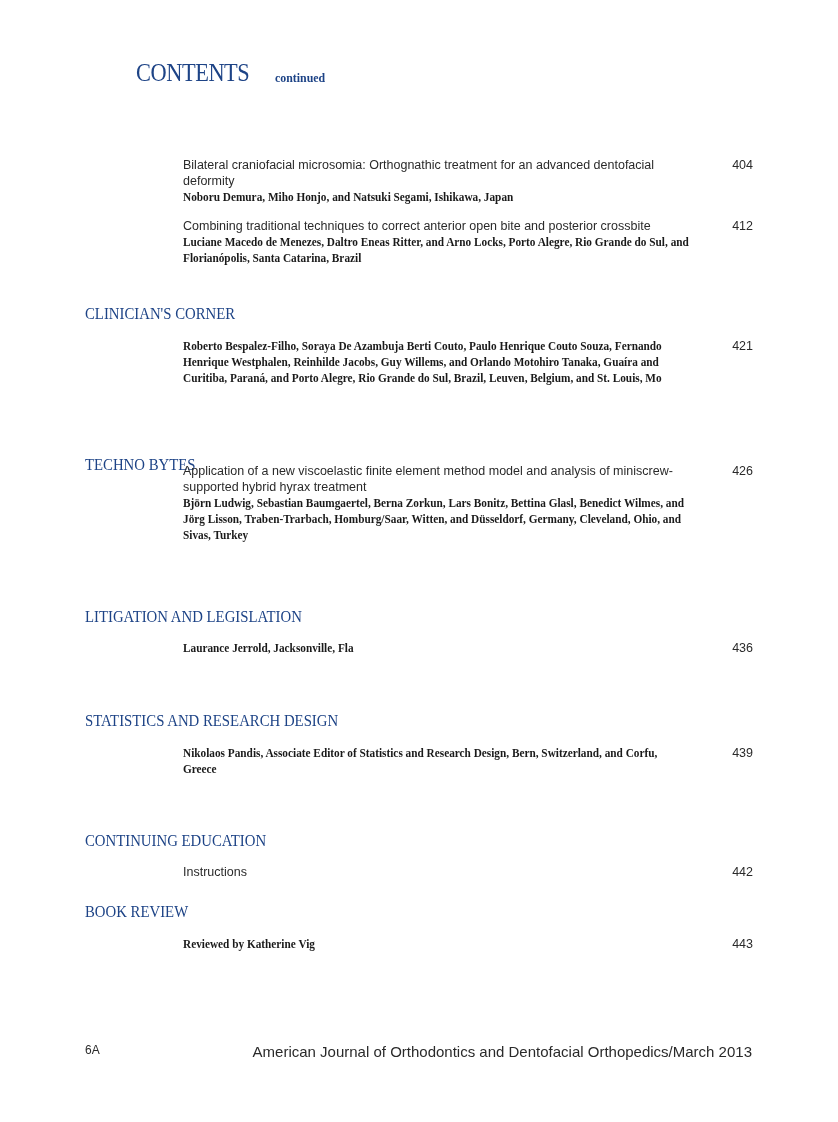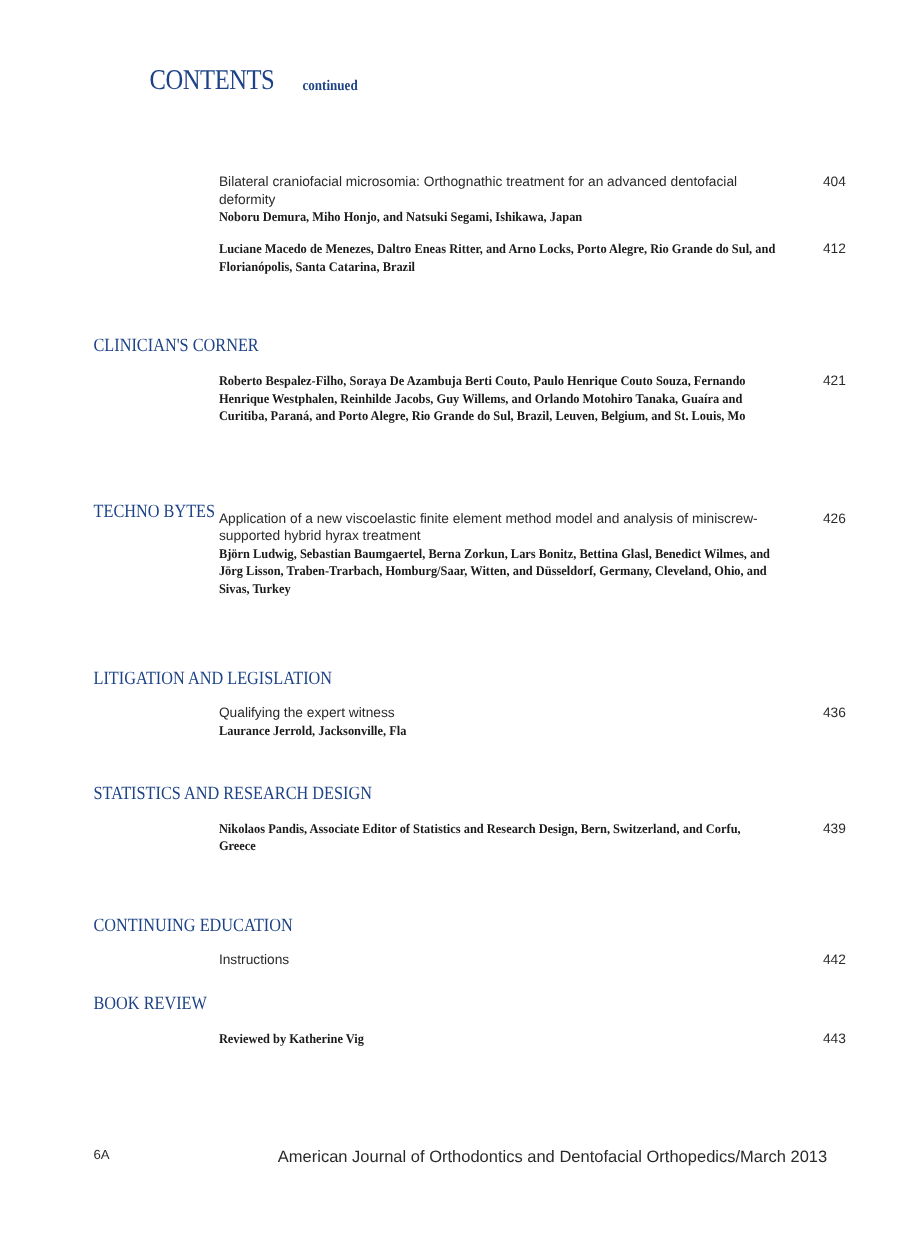--- a/index.html
+++ b/index.html
@@ -15,21 +15,21 @@
     font-family: "Liberation Serif", "DejaVu Serif", serif;
     color: #1d4386; font-size: 13.5px; font-weight: bold;
     transform: scaleX(0.88); transform-origin: left center;
   }
   .section-head {
     position: absolute; left: 85px;
     font-family: "Liberation Serif", "DejaVu Serif", serif;
     color: #1d4386; font-size: 17px; white-space: nowrap;
     transform: scaleX(0.87); transform-origin: left center;
   }
-  .entry { position: absolute; left: 183px; width: 570px; margin-left: 16px; }
+  .entry { position: absolute; left: 183px; width: 570px; }
   .entry-title {
     font-family: "Liberation Sans", "DejaVu Sans", sans-serif;
     font-size: 12.5px; color: #2a2a2a; line-height: 16px;
     width: 520px;
   }
   .entry-authors {
     font-family: "Liberation Serif", "DejaVu Serif", serif;
     font-size: 12px; font-weight: bold; color: #1a1a1a; line-height: 16px;
     width: 540px;
     transform: scaleX(0.94); transform-origin: left top;
@@ -58,40 +58,40 @@
   <div class="page-title-sub">continued</div>
 </div>
 
 <div class="entry" style="top:157px;">
   <div class="entry-title">Bilateral craniofacial microsomia: Orthognathic treatment for an advanced dentofacial deformity</div>
   <div class="entry-authors">Noboru Demura, Miho Honjo, and Natsuki Segami, Ishikawa, Japan</div>
   <div class="entry-page">404</div>
 </div>
 
 <div class="entry" style="top:218px;">
+  <div class="entry-title">Combining traditional techniques to correct anterior open bite and posterior crossbite</div>
   <div class="entry-authors">Luciane Macedo de Menezes, Daltro Eneas Ritter, and Arno Locks, Porto Alegre, Rio Grande do Sul, and Florianópolis, Santa Catarina, Brazil</div>
   <div class="entry-page">412</div>
 </div>
 
 <div class="section-head" style="top:304px;">CLINICIAN'S CORNER</div>
 <div class="entry" style="top:338px;">
   <div class="entry-authors">Roberto Bespalez-Filho, Soraya De Azambuja Berti Couto, Paulo Henrique Couto Souza, Fernando Henrique Westphalen, Reinhilde Jacobs, Guy Willems, and Orlando Motohiro Tanaka, Guaíra and Curitiba, Paraná, and Porto Alegre, Rio Grande do Sul, Brazil, Leuven, Belgium, and St. Louis, Mo</div>
   <div class="entry-page">421</div>
 </div>
 
 <div class="section-head" style="top:455px;">TECHNO BYTES</div>
 <div class="entry" style="top:463px;">
   <div class="entry-title">Application of a new viscoelastic finite element method model and analysis of miniscrew-supported hybrid hyrax treatment</div>
   <div class="entry-authors">Björn Ludwig, Sebastian Baumgaertel, Berna Zorkun, Lars Bonitz, Bettina Glasl, Benedict Wilmes, and Jörg Lisson, Traben-Trarbach, Homburg/Saar, Witten, and Düsseldorf, Germany, Cleveland, Ohio, and Sivas, Turkey</div>
   <div class="entry-page">426</div>
 </div>
 
 <div class="section-head" style="top:607px;">LITIGATION AND LEGISLATION</div>
 <div class="entry" style="top:640px;">
-  <div class="entry-title">Qualifying the expert witness</div>
   <div class="entry-authors">Laurance Jerrold, Jacksonville, Fla</div>
   <div class="entry-page">436</div>
 </div>
 
 <div class="section-head" style="top:711px;">STATISTICS AND RESEARCH DESIGN</div>
 <div class="entry" style="top:745px;">
   <div class="entry-authors">Nikolaos Pandis, Associate Editor of Statistics and Research Design, Bern, Switzerland, and Corfu, Greece</div>
   <div class="entry-page">439</div>
 </div>
 

